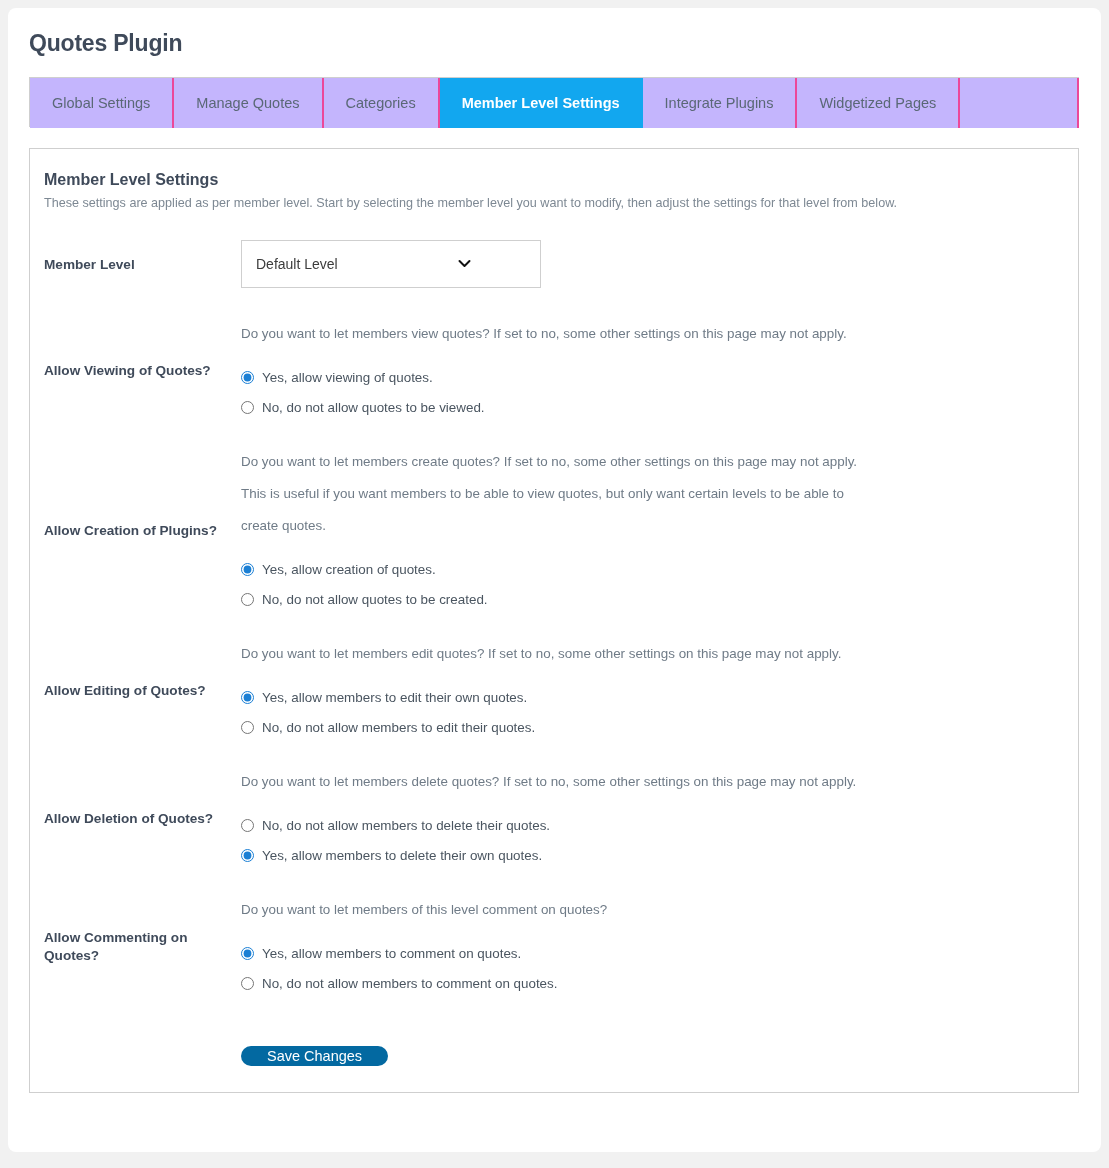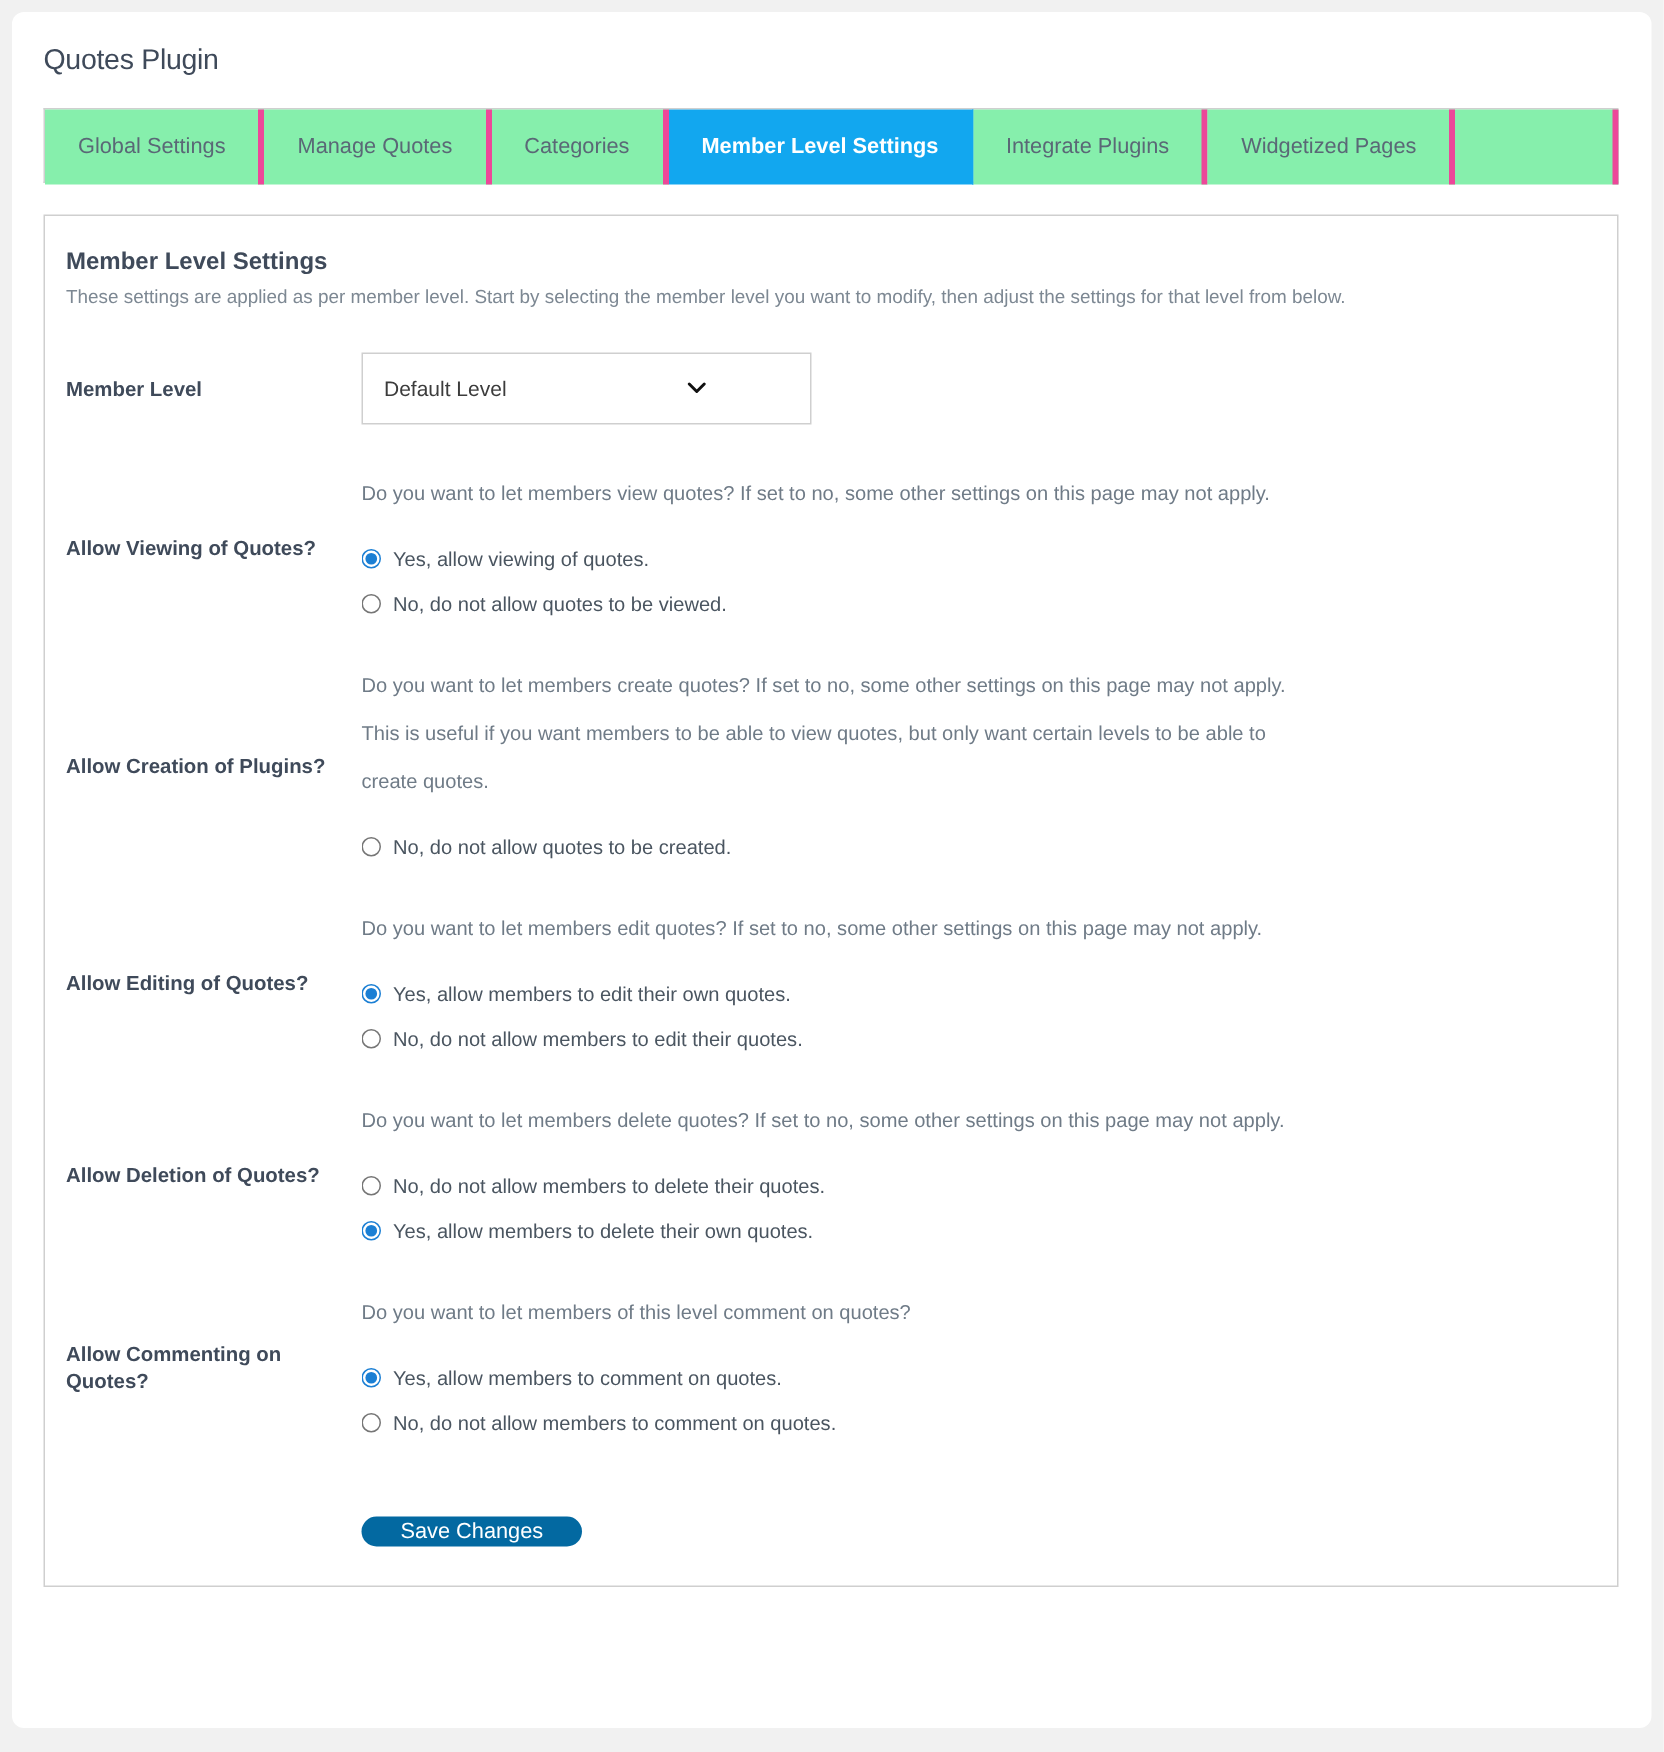--- a/index.html
+++ b/index.html
@@ -19,48 +19,48 @@
     top: 8px;
     width: 1093px;
     height: 1144px;
     background: #ffffff;
     border-radius: 8px;
     box-sizing: border-box;
   }
   .page-title {
     margin: 0;
     padding: 22px 0 0 21px;
-    font-size: 19px;
-    font-weight: normal;
+    font-size: 23px;
+    font-weight: bold;
     color: #3f4a5a;
     letter-spacing: -0.2px;
   }
   
   .tab-bar {
     display: flex;
     margin: 20px 0 0 21px;
     width: 1050px;
     box-sizing: border-box;
     border: 1px solid #cfcfcf;
     border-right: none;
     background: #fff;
     height: 50px;
   }
   .tab {
     display: flex;
     align-items: center;
     justify-content: center;
     height: 50px;
     box-sizing: border-box;
-    border-right: 4px solid #ec4899;
+    border-right: 2px solid #ec4899;
     font-size: 14.5px;
     color: #5a6876;
     padding: 0 22px;
     cursor: pointer;
-    background: #86efac;
+    background: #c4b5fd;
     white-space: nowrap;
   }
   .tab.active {
     background: #12a7ef;
     color: #ffffff;
     font-weight: bold;
     border-right: 1px solid #12a7ef;
   }
   .tab.filler {
     flex: 1;
@@ -226,20 +226,24 @@
               </div>
             </div>
           </div>
           <div class="spacer-24"></div>
           <div class="row">
             <div class="row-label">Allow Creation of Plugins?</div>
             <div class="row-body">
               <p class="row-desc">Do you want to let members create quotes? If set to no, some other settings on this page may not apply. This is useful if you want members to be able to view quotes, but only want certain levels to be able to create quotes.</p>
               <div class="opts">
                 <label class="opt">
+                  <input type="radio" name="opt-1" checked="" style="">
+                  <span>Yes, allow creation of quotes.</span>
+                </label>
+                <label class="opt">
                   <input type="radio" name="opt-1" style="">
                   <span>No, do not allow quotes to be created.</span>
                 </label>
               </div>
             </div>
           </div>
           <div class="spacer-24"></div>
           <div class="row">
             <div class="row-label">Allow Editing of Quotes?</div>
             <div class="row-body">

